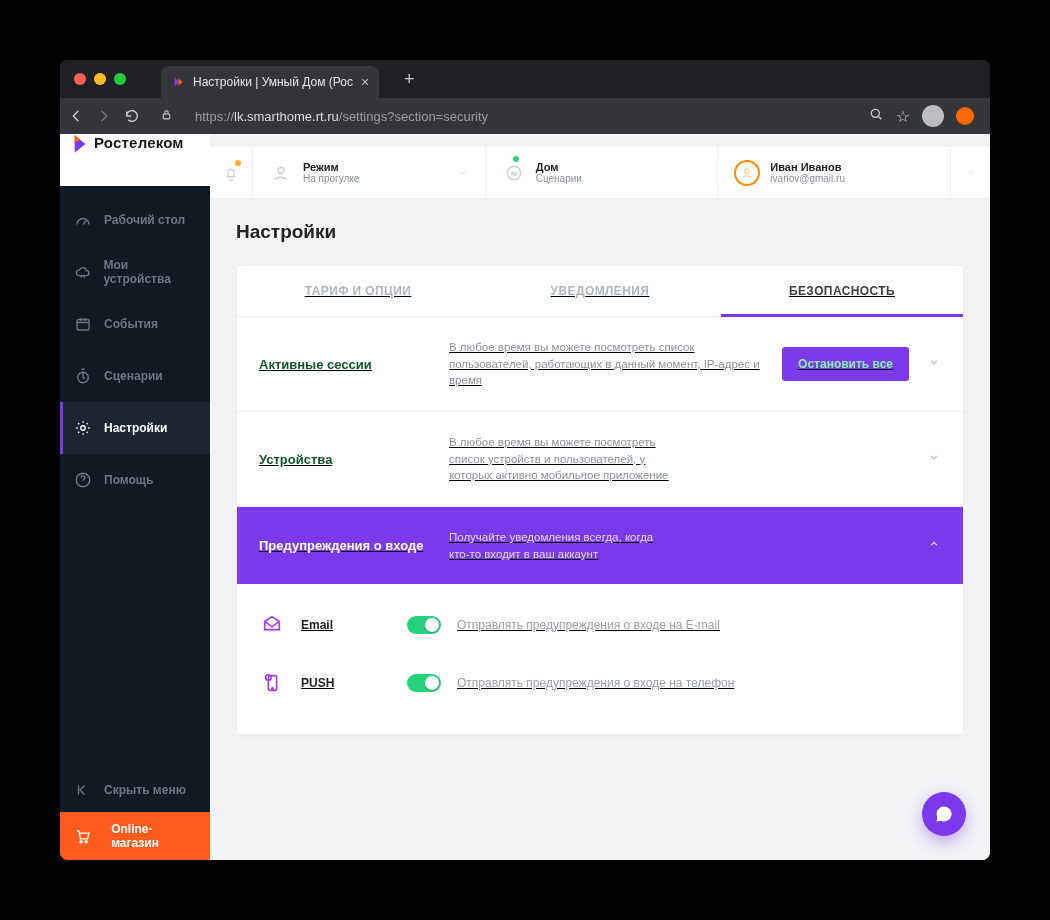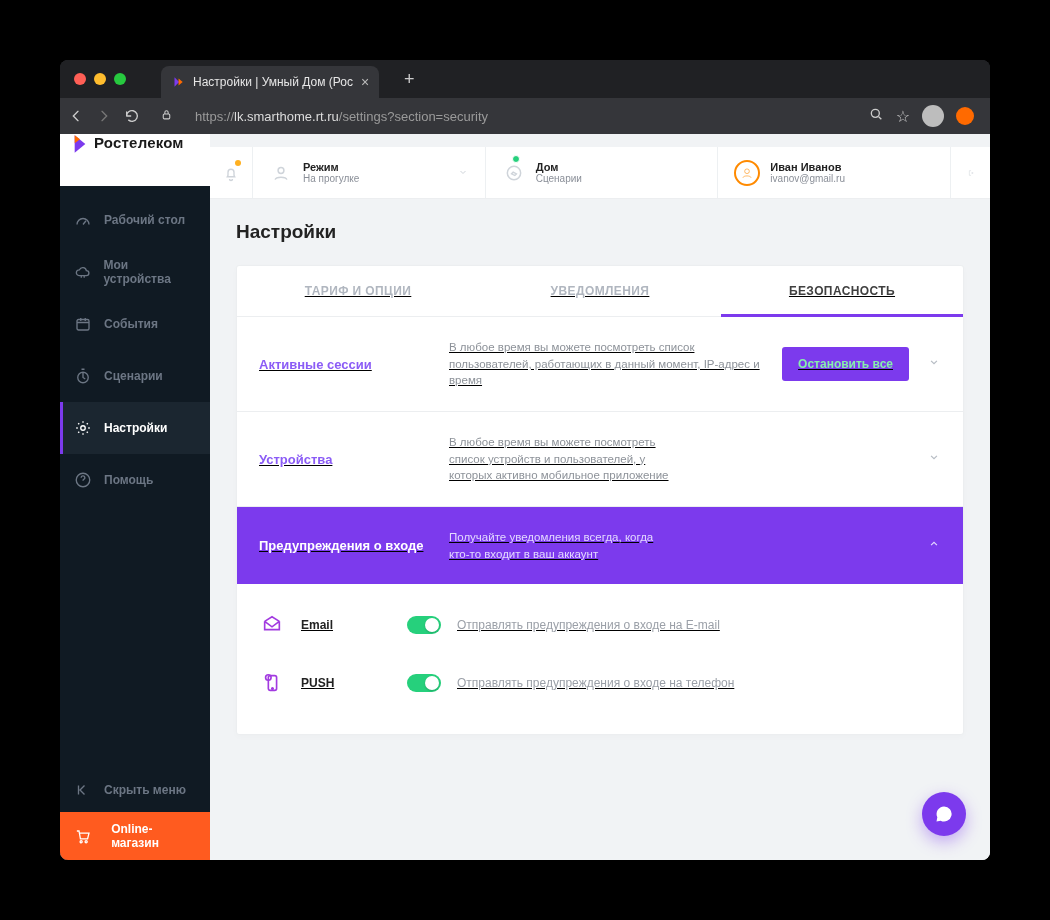--- a/index.html
+++ b/index.html
@@ -94,21 +94,21 @@
     flex:1; height:50px; display:flex;align-items:center;justify-content:center;
     font-size:12px; font-weight:800; letter-spacing:.4px; color:#b0b6bf;
   }
   .tab-btn.active{ color:#404040; position:relative;}
   .tab-btn.active::after{
     content:"";position:absolute;left:0;right:0;bottom:-1px;height:3px;background:#7c3aed;
   }
   .sec-row{
     display:flex; align-items:center; padding:22px 22px; border-bottom:1px solid #eceef0; gap:20px;
   }
-  .sec-row .name{width:170px; font-size:13px; font-weight:700; color:#8b5cf6;}
+  .sec-row .name{width:170px; font-size:13px; font-weight:700; color:#14532d;}
   .sec-row .desc{flex:1; font-size:11.5px; line-height:1.45; color:#8d9299; max-width:330px;}
   .sec-row .act{display:flex;align-items:center;gap:18px;}
   .btn-primary{
     background:#7c3aed;color:#86efac;border:none;height:34px;padding:0 16px;border-radius:3px;
     font-size:12px;font-weight:700;
   }
   .row-chev svg{width:14px;height:14px;stroke:#b6bcc4;fill:none;stroke-width:2;}
   .sec-row.open{background:#7c3aed;color:#fff;border-bottom:none;}
   .sec-row.open .name{color:#fff;}
   .sec-row.open .desc{color:#e3d8ff;}

